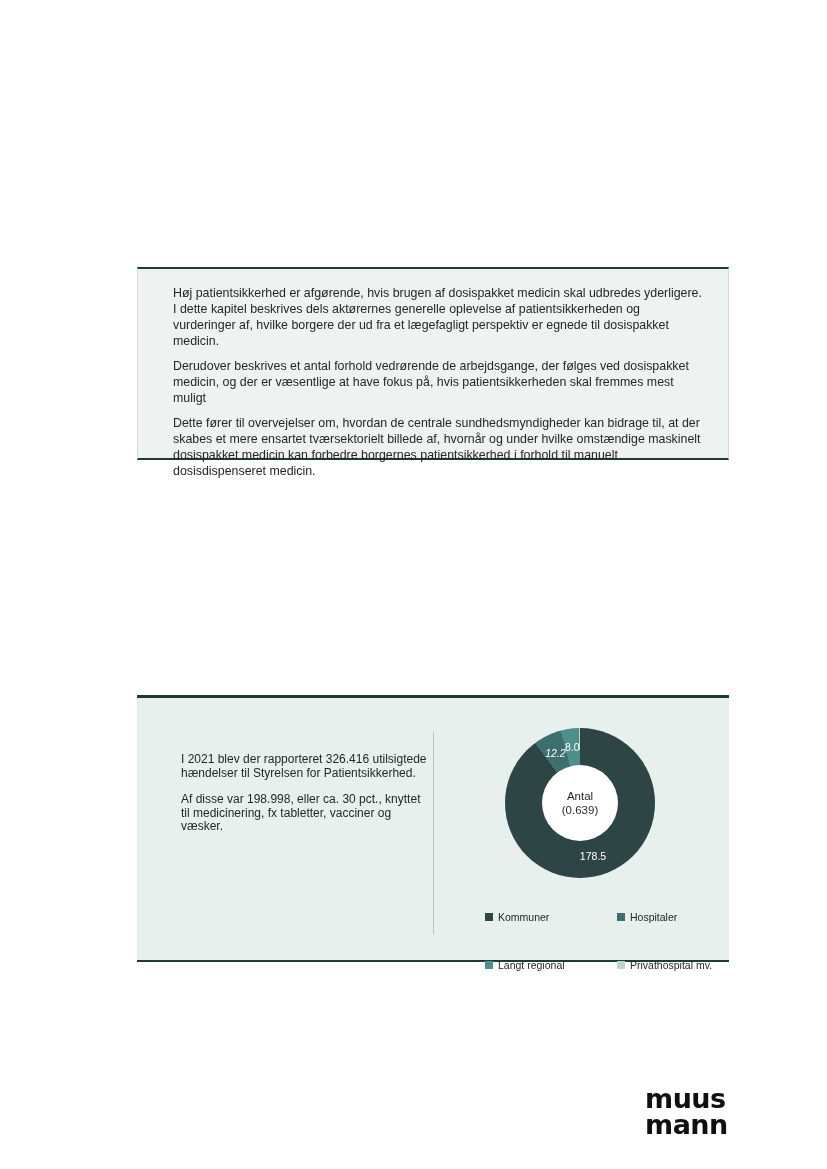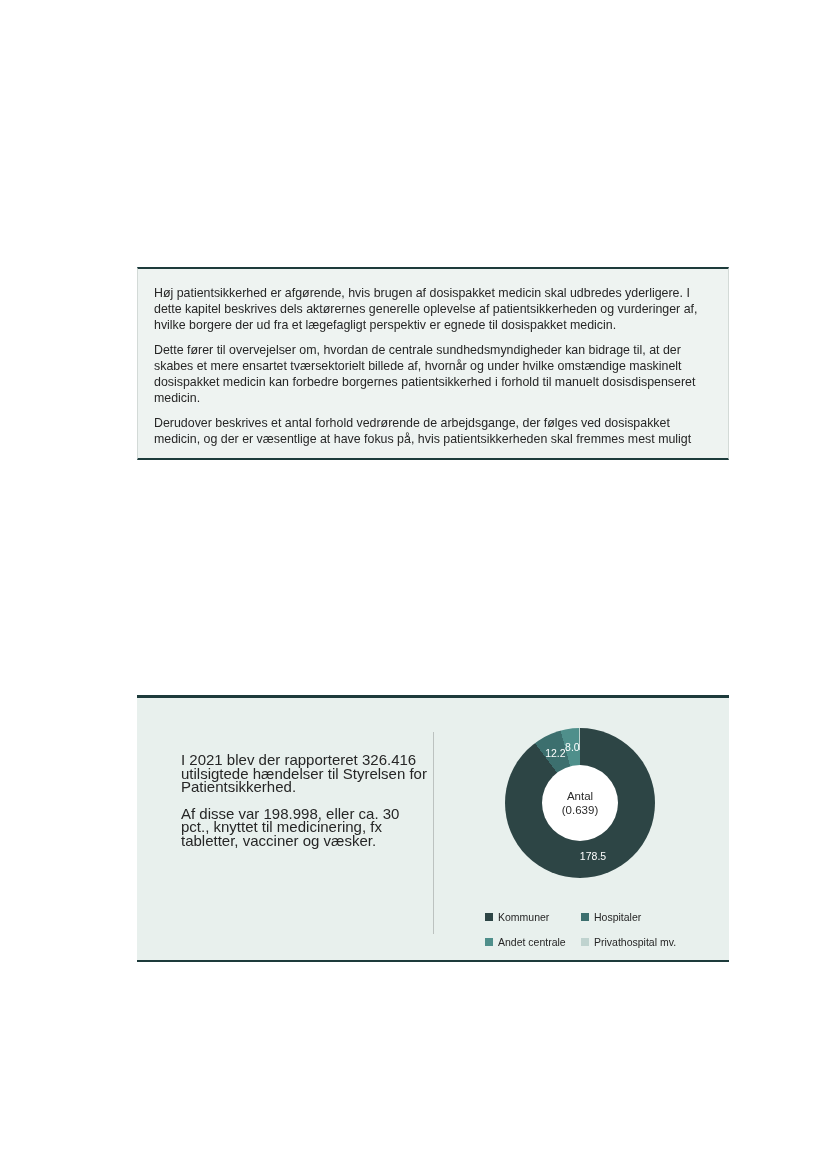--- a/index.html
+++ b/index.html
@@ -13,110 +13,114 @@
 
   
   .callout{
     position:absolute;left:137px;top:267px;width:592px;height:193px;
     box-sizing:border-box;
     background:#eef3f1;
     border-top:2px solid #1d3b3b;
     border-bottom:2px solid #1d3b3b;
     border-left:1px solid #d3dad7;
     border-right:1px solid #d3dad7;
-    padding:16px 24px 0 16px;
+    padding:16px 24px 0 35px;
     color:#262626;
   }
   .callout p{margin:0 0 9px 0;font-size:12.4px;line-height:16px;}
 
   
   .infobox{
     position:absolute;left:137px;top:695px;width:592px;height:267px;
     box-sizing:border-box;
     background:#e8f0ed;
     border-top:3px solid #1d3b3b;
     border-bottom:2px solid #1d3b3b;
   }
   .infobox-text{position:absolute;left:44px;top:55px;width:250px;color:#262626;}
-  .infobox-text p{margin:0 0 13px 0;font-size:15px;line-height:13.5px;}
+  .infobox-text p{margin:0 0 13px 0;font-size:12px;line-height:13.5px;}
   .divider{position:absolute;left:296px;top:34px;width:1px;height:202px;background:#bcc2c0;}
 
   
   .donut{position:absolute;left:368px;top:30px;width:150px;height:150px;border-radius:50%;}
   .donut-hole{
     position:absolute;left:50%;top:50%;width:76px;height:76px;margin:-38px 0 0 -38px;
     background:#ffffff;border-radius:50%;
     display:flex;flex-direction:column;align-items:center;justify-content:center;
     color:#2b2b2b;font-size:11.5px;line-height:14px;text-align:right;
   }
   .donut-label{
     position:absolute;transform:translate(-50%,-50%);
     color:#ffffff;font-size:10.5px;white-space:nowrap;
   }
 
   
   .legend{
     position:absolute;left:348px;top:213px;
     display:grid;grid-template-columns:96px auto;row-gap:13px;column-gap:0;
-    font-size:10.5px;color:#262626;
+    font-size:10.5px;color:#262626;gap:36px;
   }
   .legend-item{display:flex;align-items:center;gap:5px;}
   .legend-swatch{width:8px;height:8px;flex:0 0 8px;display:inline-block;}
 
   
   .logo{
     position:absolute;left:645px;top:1086px;
     font-family:"DejaVu Sans", sans-serif;
     font-weight:bold;font-size:27px;line-height:26px;
     letter-spacing:-0.5px;color:#101010;
   }
 </style>
 </head>
 <body>
 
 <div class="page">
 
   <section class="callout">
     <p>Høj patientsikkerhed er afgørende, hvis brugen af dosispakket medicin skal udbredes yderligere. I dette kapitel beskrives dels aktørernes generelle oplevelse af patientsikkerheden og vurderinger af, hvilke borgere der ud fra et lægefagligt perspektiv er egnede til dosispakket medicin.</p>
+    <p>Derudover beskrives et antal forhold vedrørende de arbejdsgange, der følges ved dosispakket medicin, og der er væsentlige at have fokus på, hvis patientsikkerheden skal fremmes mest muligt</p>
     <p>Dette fører til overvejelser om, hvordan de centrale sundhedsmyndigheder kan bidrage til, at der skabes et mere ensartet tværsektorielt billede af, hvornår og under hvilke omstændige maskinelt dosispakket medicin kan forbedre borgernes patientsikkerhed i forhold til manuelt dosisdispenseret medicin.</p>
-    <p>Derudover beskrives et antal forhold vedrørende de arbejdsgange, der følges ved dosispakket medicin, og der er væsentlige at have fokus på, hvis patientsikkerheden skal fremmes mest muligt</p>
   </section>
 
   <section class="infobox">
     <div class="infobox-text">
       <p>I 2021 blev der rapporteret 326.416 utilsigtede hændelser til Styrelsen for Patientsikkerhed.</p>
       <p>Af disse var 198.998, eller ca. 30 pct., knyttet til medicinering, fx tabletter, vacciner og væsker.</p>
     </div>
 
     <div class="divider"></div>
 
     <div class="donut" style="background: conic-gradient(rgb(45, 69, 69) 0deg, rgb(45, 69, 69) 322.915deg, rgb(60, 111, 110) 322.915deg, rgb(60, 111, 110) 344.985deg, rgb(79, 143, 139) 344.985deg, rgb(79, 143, 139) 359.457deg, rgb(191, 211, 207) 359.457deg, rgb(191, 211, 207) 360deg);">
       <div class="donut-hole">
         <span>Antal</span>
         <span>(0.639)</span>
       </div>
     <div class="donut-label" style="left: 88px; top: 128.093px;">178.5</div>
-        <div class="donut-label" style="left: 50.4071px; top: 24.6891px;">12.2</div>
+        <div class="donut-label" style="left: 50.4071px; top: 24.6891px; font-style: italic;">12.2</div>
         <div class="donut-label" style="left: 67.4204px; top: 19px;">8.0</div>
       </div>
 
     <div class="legend">
         <div class="legend-item">
           <span class="legend-swatch" style="background: rgb(45, 69, 69);"></span>
           <span>Kommuner</span>
         </div>
         <div class="legend-item">
           <span class="legend-swatch" style="background: rgb(60, 111, 110);"></span>
           <span>Hospitaler</span>
         </div>
         <div class="legend-item">
           <span class="legend-swatch" style="background: rgb(79, 143, 139);"></span>
-          <span>Andet centrale</span>
+          <span>Langt regional</span>
         </div>
         <div class="legend-item">
           <span class="legend-swatch" style="background: rgb(191, 211, 207);"></span>
           <span>Privathospital mv.</span>
         </div>
       </div>
   </section>
 
+  <div class="logo">
+    <div>muus</div>
+    <div>mann</div>
+  </div>
 
 </div>
 
 </body></html>

